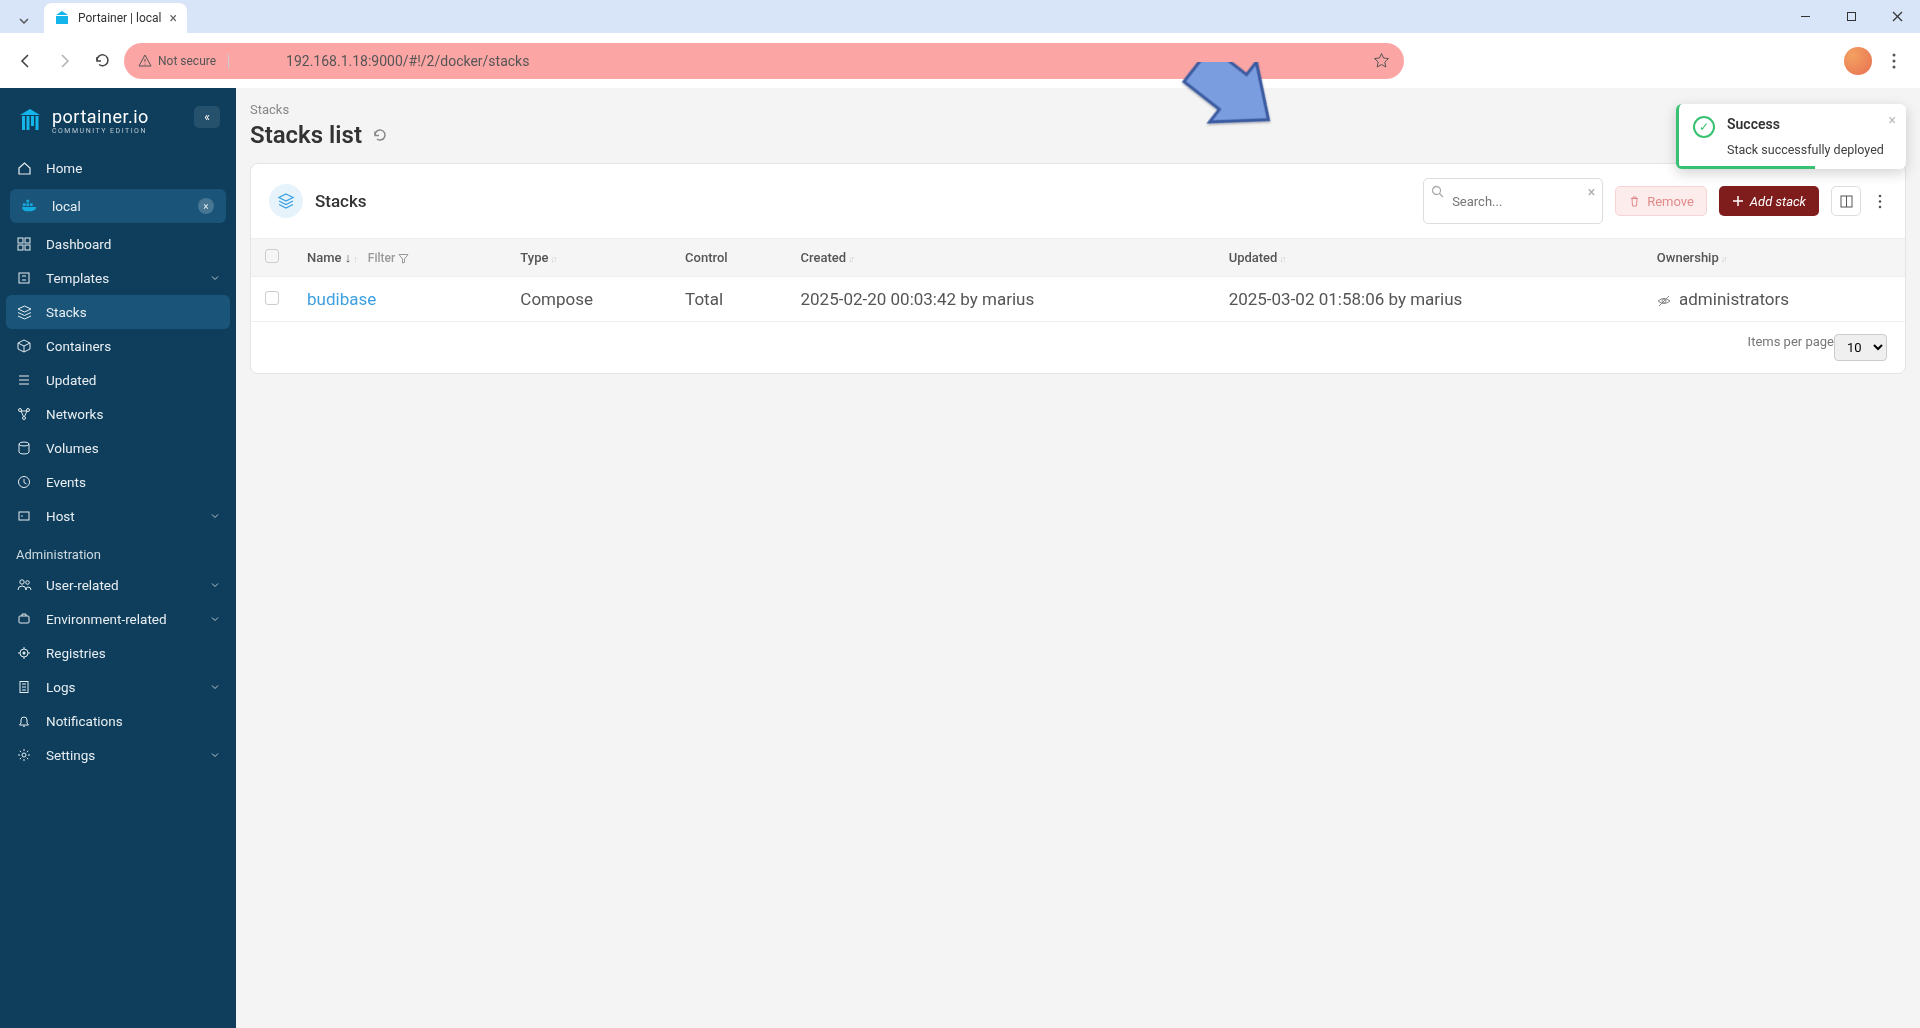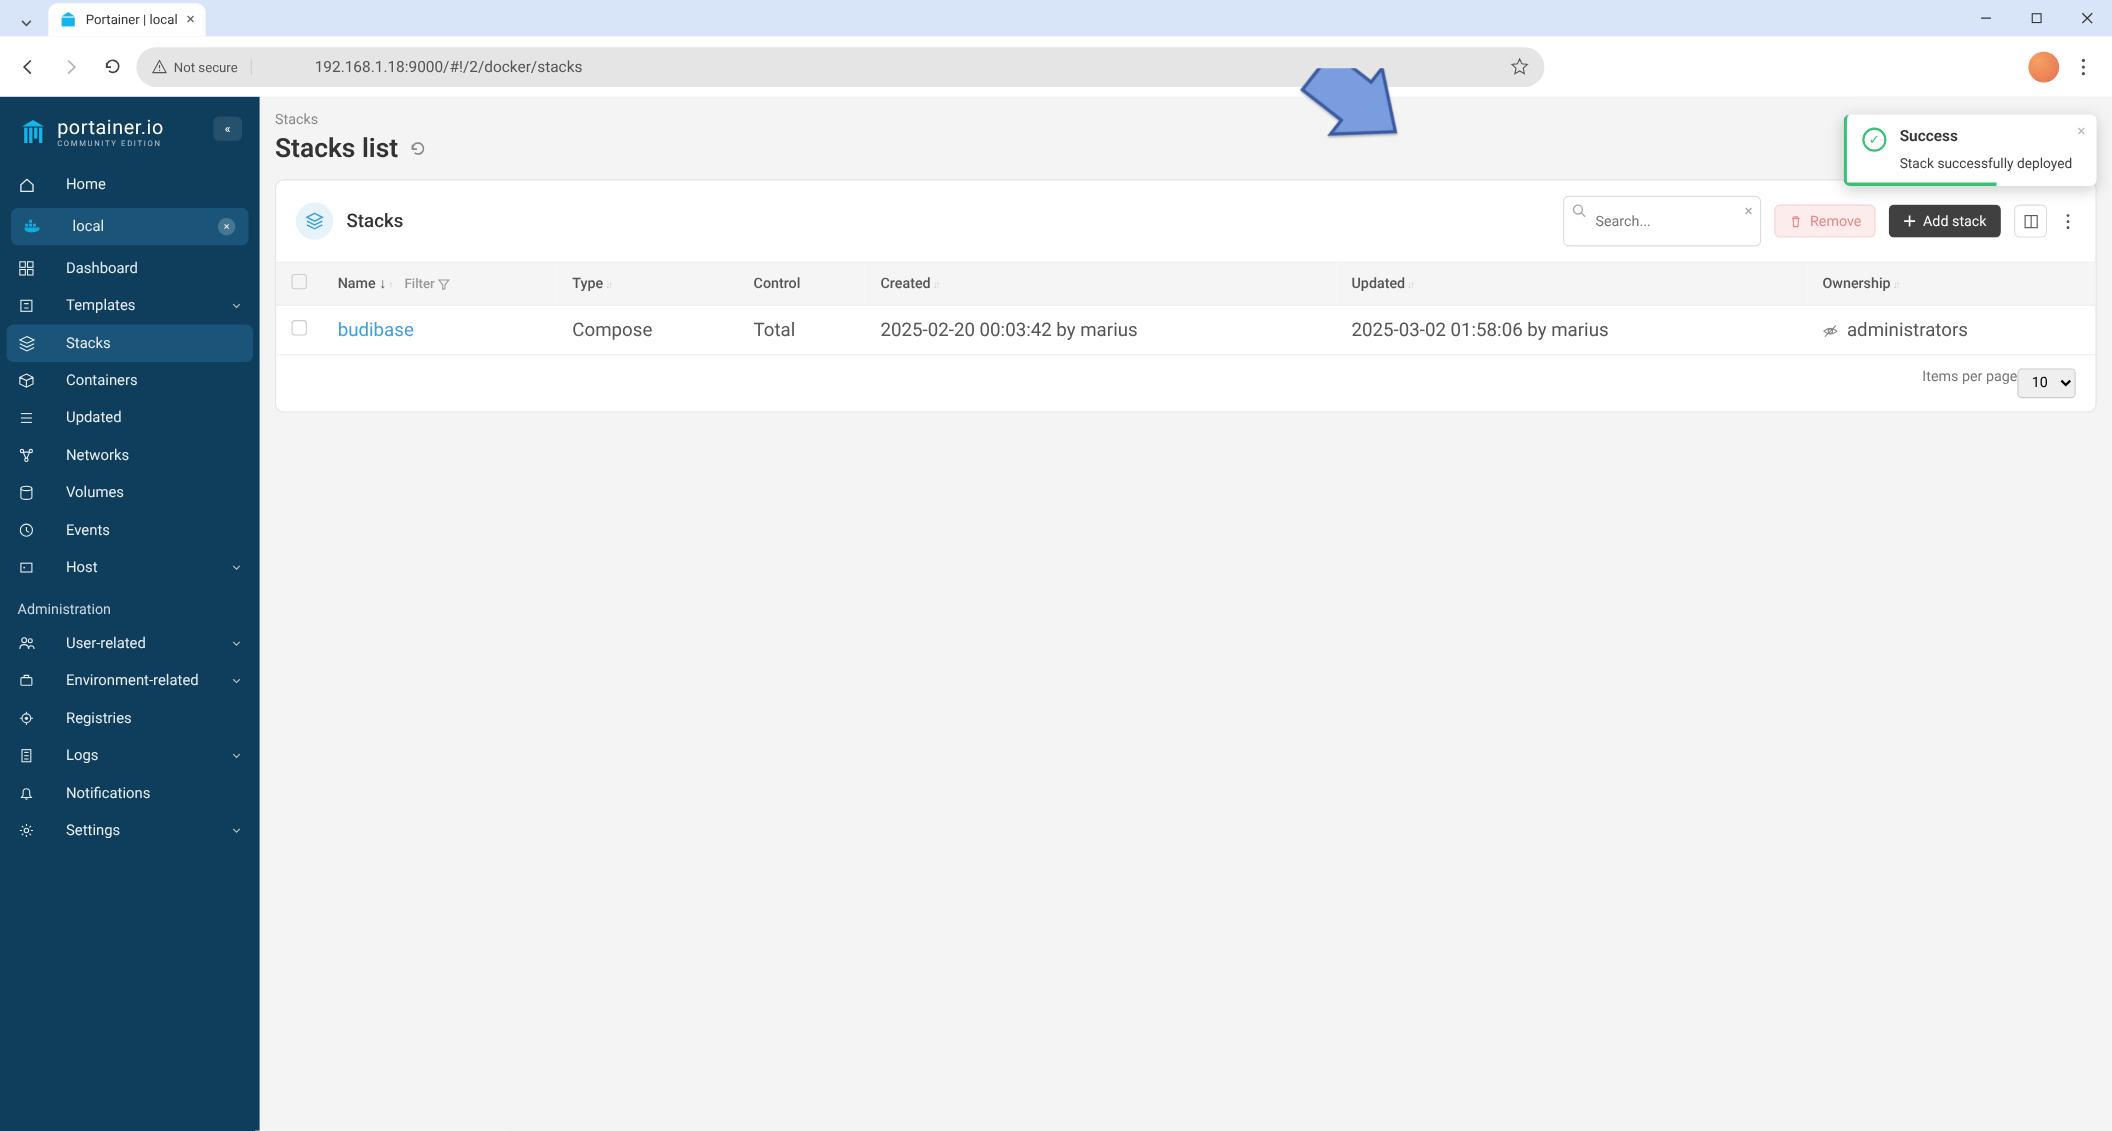--- a/index.html
+++ b/index.html
@@ -11,37 +11,37 @@
 .tab-menu { width: 24px; height: 24px; display: flex; align-items: center; justify-content: center; margin: 0 4px; cursor: pointer; }
 .tab { background: #fff; border-radius: 8px 8px 0 0; height: 30px; display: flex; align-items: center; padding: 0 10px; gap: 8px; min-width: 130px; }
 .tab-favicon { width: 16px; height: 16px; }
 .tab-title { font-size: 12px; color: #333; flex: 1; }
 .tab-close { font-size: 14px; color: #666; cursor: pointer; }
 .window-controls { position: absolute; top: 0; right: 0; display: flex; height: 33px; }
 .win-btn { width: 46px; display: flex; align-items: center; justify-content: center; color: #333; cursor: pointer; }
 
 .nav-bar { background: #fff; height: 55px; display: flex; align-items: center; padding: 0 10px; gap: 6px; }
 .nav-btn { width: 32px; height: 32px; display: flex; align-items: center; justify-content: center; border-radius: 16px; cursor: pointer; color: #555; }
-.addr-bar { flex: 1; height: 36px; background: #e5e5e5; border-radius: 18px; display: flex; align-items: center; padding: 0 14px; gap: 10px; max-width: 1280px; }
+.addr-bar { flex: 1; height: 36px; background: #fca5a5; border-radius: 18px; display: flex; align-items: center; padding: 0 14px; gap: 10px; max-width: 1280px; }
 .addr-security { display: flex; align-items: center; gap: 6px; font-size: 12px; color: #555; border-right: 1px solid #ccc; padding-right: 12px; }
 .addr-url { font-size: 14px; color: #555; margin-left: 47px; }
 .addr-star { margin-left: auto; color: #555; }
 .profile-avatar { width: 28px; height: 28px; border-radius: 50%; background: radial-gradient(circle at 30% 30%, #f4a261, #e76f51); margin-left: auto; }
 .browser-menu { width: 32px; display: flex; align-items: center; justify-content: center; color: #555; cursor: pointer; }
 
 
 .app { display: flex; height: 940px; }
 .sidebar { width: 236px; background: #0e3e5c; color: #fff; padding: 10px 0; position: relative; }
 .logo-row { display: flex; align-items: center; padding: 8px 16px 16px; gap: 8px; position: relative; }
 .logo-icon { width: 28px; height: 28px; }
 .logo-text { font-size: 18px; font-weight: 400; letter-spacing: 0.5px; }
 .logo-sub { font-size: 7px; letter-spacing: 1.5px; opacity: 0.7; display: block; }
 .collapse-btn { position: absolute; right: 16px; top: 8px; width: 26px; height: 22px; background: rgba(255,255,255,0.1); border-radius: 5px; display: flex; align-items: center; justify-content: center; cursor: pointer; font-size: 12px; }
 
-.nav-item { display: flex; align-items: center; padding: 9px 16px; gap: 28px; font-size: 13.5px; cursor: pointer; color: #e8eef2; }
+.nav-item { display: flex; align-items: center; padding: 9px 16px; gap: 14px; font-size: 13.5px; cursor: pointer; color: #e8eef2; }
 .nav-item.active { background: #1a5478; border-radius: 6px; margin: 0 6px; padding: 9px 10px; }
 .nav-item.env { background: #1a5478; border-radius: 6px; margin: 4px 10px; padding: 9px 12px; position: relative; }
 .nav-item.env .close-x { margin-left: auto; width: 16px; height: 16px; background: rgba(255,255,255,0.2); border-radius: 50%; display: flex; align-items: center; justify-content: center; font-size: 10px; }
 .nav-item .chev { margin-left: auto; opacity: 0.7; }
 .nav-icon { width: 16px; height: 16px; display: flex; align-items: center; justify-content: center; opacity: 0.9; }
 .nav-section-title { padding: 14px 16px 6px; font-size: 13px; color: #cdd9e0; }
 
 .main { flex: 1; background: #f4f4f4; padding: 14px; overflow: auto; }
 .breadcrumb { font-size: 13px; color: #888; margin-bottom: 4px; }
 .page-title { font-size: 24px; font-weight: 600; color: #333; display: flex; align-items: center; gap: 10px; margin-bottom: 14px; }
@@ -50,21 +50,21 @@
 .card { background: #fff; border: 1px solid #e4e4e4; border-radius: 8px; }
 .card-header { display: flex; align-items: center; padding: 14px 18px; gap: 12px; }
 .card-icon-wrap { width: 34px; height: 34px; border-radius: 50%; background: #e6f3fb; display: flex; align-items: center; justify-content: center; color: #3ca0e0; }
 .card-title { font-size: 17px; font-weight: 500; color: #333; flex: 1; }
 .search-box { position: relative; width: 180px; }
 .search-box input { width: 100%; height: 46px; border: 1px solid #ddd; border-radius: 5px; padding: 0 26px 0 28px; font-size: 13px; color: #555; }
 .search-box .s-icon { position: absolute; left: 8px; top: 7px; color: #aaa; font-size: 13px; }
 .search-box .s-clear { position: absolute; right: 8px; top: 6px; color: #aaa; font-size: 14px; cursor: pointer; }
 .btn { height: 30px; border-radius: 5px; padding: 0 12px; font-size: 13px; display: inline-flex; align-items: center; gap: 6px; cursor: pointer; border: 1px solid transparent; }
 .btn-remove { background: #fdecec; color: #e08a8a; border-color: #f7d4d4; }
-.btn-add { background: #404040; color: #fff; }
+.btn-add { background: #7f1d1d; color: #fff; font-style: italic; }
 .btn-icon { height: 30px; width: 30px; display: inline-flex; align-items: center; justify-content: center; border: 1px solid #ddd; border-radius: 5px; color: #555; cursor: pointer; }
 
 .tbl { width: 100%; border-collapse: collapse; }
 .tbl thead { background: #f5f5f5; }
 .tbl th { text-align: left; font-size: 13px; font-weight: 500; color: #555; padding: 10px 14px; border-top: 1px solid #eee; border-bottom: 1px solid #eee; }
 .tbl td { font-size: 17px; color: #555; padding: 12px 14px; border-bottom: 1px solid #f0f0f0; }
 .tbl .check-col { width: 40px; }
 .tbl .link { color: #3ca0e0; }
 .sort-arrows { font-size: 9px; color: #ccc; margin-left: 2px; letter-spacing: -2px; }
 .filter-txt { font-size: 12px; color: #999; margin-left: 12px; }

